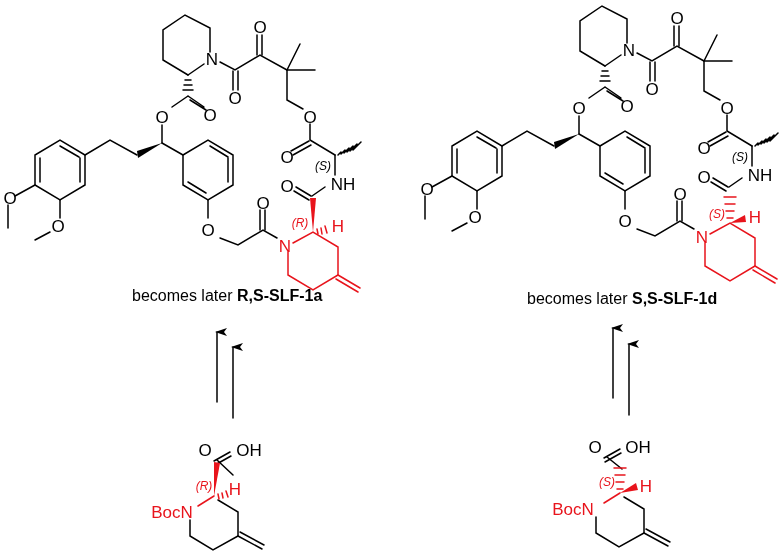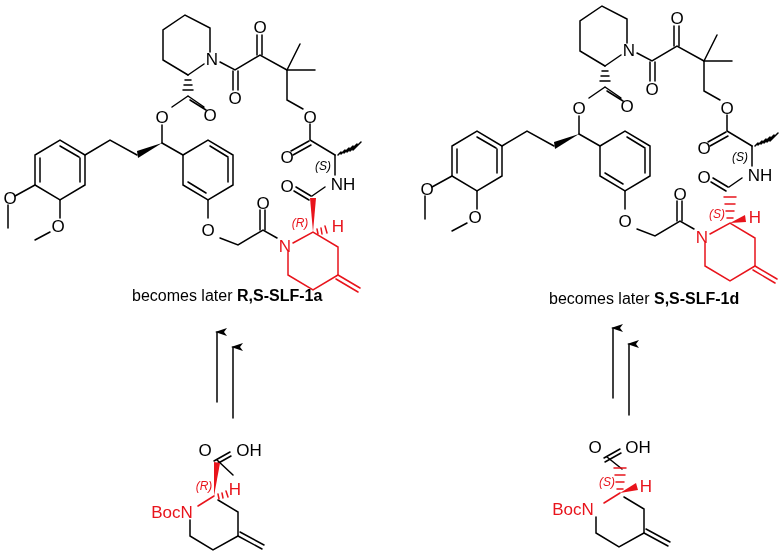--- a/index.html
+++ b/index.html
@@ -166,16 +166,16 @@
     <text class="atom red" x="646" y="486">H</text>
     <text class="stereo red" x="607" y="482">(S)</text>
     <text class="atom red" x="573" y="509">BocN</text>
   </g>
 </svg>
 
 <div class="caption" style="left:132px;top:287px;">
   <span>becomes later</span>
   <b>R,S-SLF-1a</b>
 </div>
-<div class="caption" style="left:549px;top:290px;">
+<div class="caption" style="left:527px;top:290px;">
   <span>becomes later</span>
   <b>S,S-SLF-1d</b>
 </div>
 
 </body></html>

